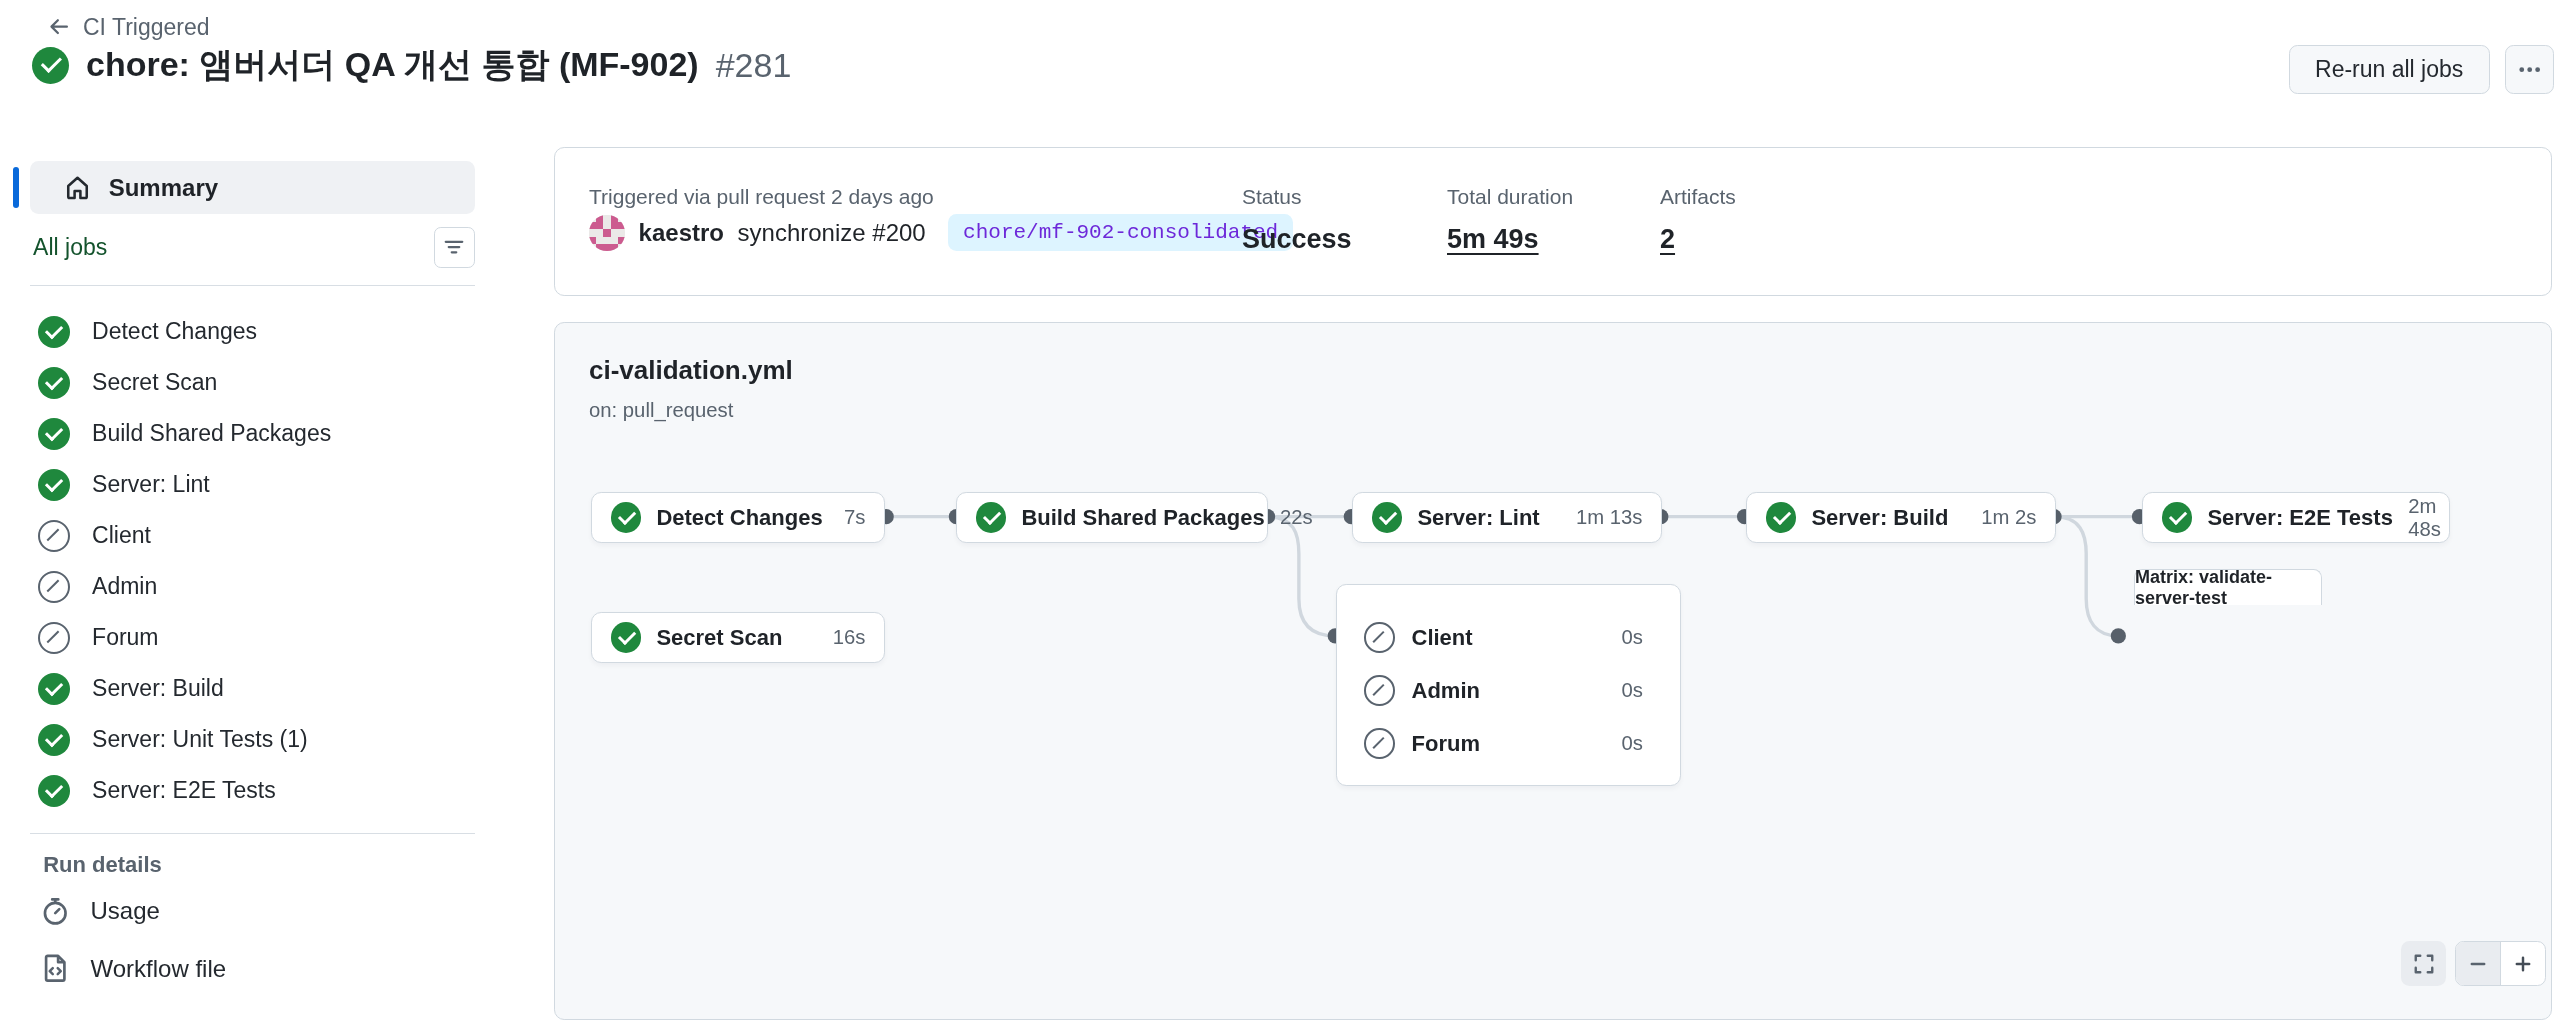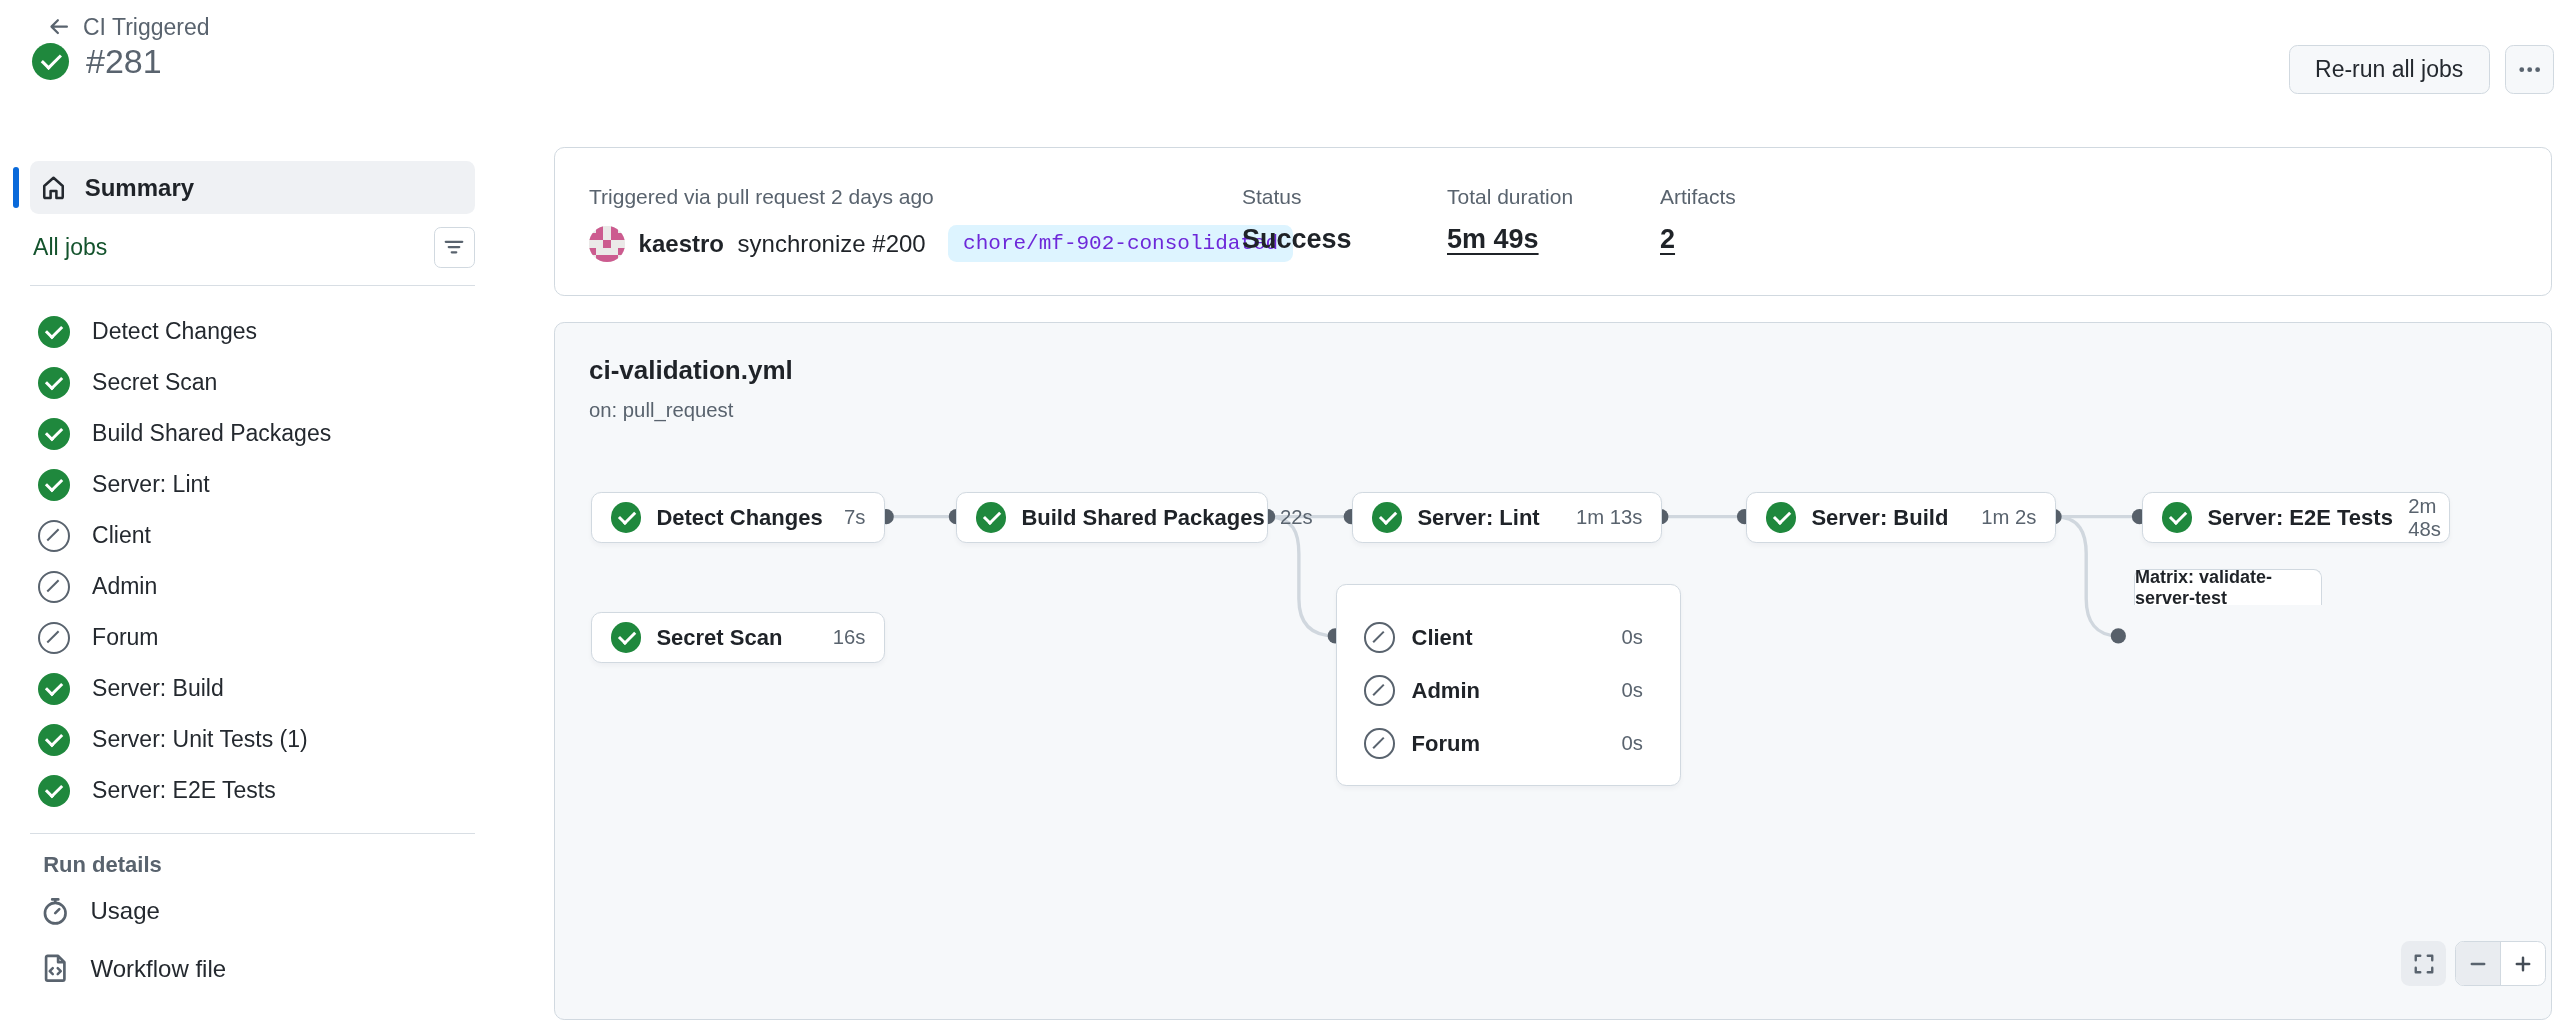--- a/index.html
+++ b/index.html
@@ -30,21 +30,21 @@
     transform: rotate(-45deg); }
   .st-skipped { border: 2.5px solid #59636e; background: transparent; }
   .st-skipped::after { content: ""; position: absolute; left: 18%; top: 44%;
     width: 56%; border-top: 2.5px solid #59636e; transform: rotate(-45deg); }
   .s38 { width: 32px; height: 32px; }
   .s44 { width: 37px; height: 37px; }
   .s36 { width: 30.5px; height: 30.5px; }
   
   .sidebar { position: absolute; left: 12.7px; top: 161px; width: 462px; }
   .summary-item { position: relative; height: 53px; display: flex; align-items: center; gap: 17px;
-    margin-left: 17px; padding-left: 9px; background: #eff1f4; border-radius: 8.5px; cursor: pointer; }
+    margin-left: 17px; padding-left: 33px; background: #eff1f4; border-radius: 8.5px; cursor: pointer; }
   .summary-item .accent { position: absolute; left: -17px; top: 6px; width: 6.8px; height: 41px;
     border-radius: 3.4px; background: #0969da; }
   .summary-item svg { width: 29px; height: 29px; }
   .summary-item span.lbl { font-size: 24px; font-weight: 600; }
   .alljobs-row { margin: 12px 0 0 17px; height: 42px; display: flex; align-items: center;
     justify-content: space-between; padding-left: 3.4px; }
   .alljobs-row .lbl { font-size: 23px; color: #14532d; }
   .filter-btn { width: 41px; height: 41px; border: 0.8px solid #d1d9e0; border-radius: 6.8px;
     background: #fff; display: flex; align-items: center; justify-content: center; cursor: pointer; }
   .filter-btn svg { width: 24px; height: 24px; }
@@ -53,21 +53,21 @@
   .job-item { height: 51px; display: flex; align-items: center; gap: 22px; padding-left: 25.4px; cursor: pointer; }
   .job-item .lbl { font-size: 23px; color: #24292f; }
   .run-details-label { margin: 18.6px 0 0 30.5px; font-size: 22px; font-weight: 600; color: #59636e; }
   .rd-item { height: 51px; margin-top: 6.8px; display: flex; align-items: center; gap: 20.3px; padding-left: 27px; cursor: pointer; }
   .rd-item svg { width: 30.5px; height: 30.5px; flex: none; }
   .rd-item .lbl { font-size: 24px; color: #24292f; }
   
   .summary-card { position: absolute; left: 554px; top: 147px; width: 1998px; height: 149px;
     background: #fff; border: 0.8px solid #d1d9e0; border-radius: 10.2px; }
   .triggered { position: absolute; left: 34px; top: 37px; font-size: 21px; color: #59636e; }
-  .actor-row { position: absolute; left: 34px; top: 75px; height: 41px; display: flex; align-items: center; gap: 13.6px; }
+  .actor-row { position: absolute; left: 34px; top: 64px; height: 41px; display: flex; align-items: center; gap: 13.6px; }
   .avatar { width: 36px; height: 36px; border-radius: 50%; overflow: hidden; background: #ebe9e8; flex: none; }
   .avatar svg { width: 100%; height: 100%; display: block; }
   .actor-name { font-size: 24px; font-weight: 700; }
   .actor-event { font-size: 24px; color: #1f2328; }
   .branch-badge { margin-left: 8.5px; font-family: "Liberation Mono", "DejaVu Sans Mono", monospace;
     font-size: 21px; color: #6d28d9; background: #ddf4ff; padding: 6.8px 15.3px; border-radius: 8.5px; cursor: pointer; }
   .meta-col { position: absolute; top: 37px; }
   .meta-col .m-label { font-size: 21px; color: #59636e; }
   .meta-col .m-value { margin-top: 15.3px; font-size: 27px; font-weight: 700; color: #1f2328; }
   .col-status { left: 687px; } .col-duration { left: 892px; } .col-artifacts { left: 1105px; }
@@ -113,20 +113,21 @@
 
 <div class="breadcrumb">
   <svg viewBox="0 0 16 16">
       <path fill="#59636e" d="M7.78 12.53a.75.75 0 0 1-1.06 0L2.47 8.28a.75.75 0 0 1 0-1.06l4.25-4.25a.75.75 0 0 1 1.06 1.06L4.81 7h8.44a.75.75 0 0 1 0 1.5H4.81l2.97 2.97a.75.75 0 0 1 0 1.06Z"></path>
     </svg>
   <span>CI Triggered</span>
 </div>
 
 <div class="title-row">
   <span class="st st-success s44"></span>
+  <h1>chore: 앰버서더 QA 개선 통합 (MF-902)</h1>
   <span class="run-number">#281</span>
 </div>
 
 <div class="hdr-actions">
   <button class="btn btn-rerun">Re-run all jobs</button>
   <button class="btn btn-kebab">
     <svg viewBox="0 0 16 16">
         <circle cx="3" cy="8" r="1.5" fill="#59636e"></circle>
         <circle cx="8" cy="8" r="1.5" fill="#59636e"></circle>
         <circle cx="13" cy="8" r="1.5" fill="#59636e"></circle>

